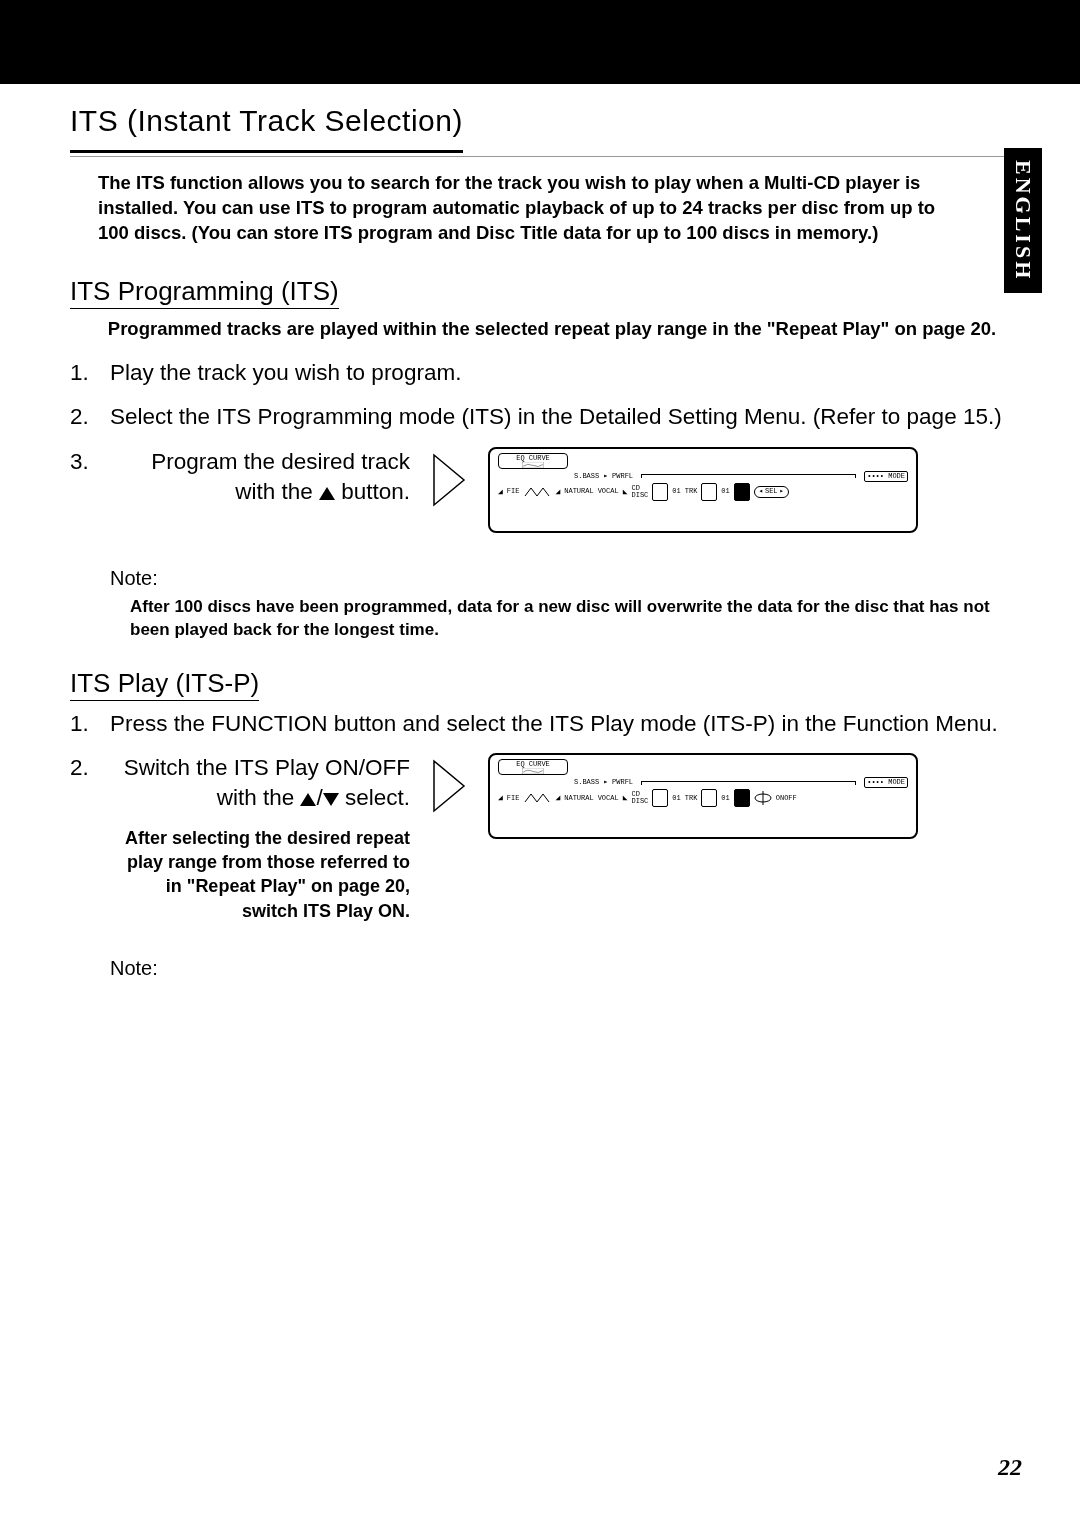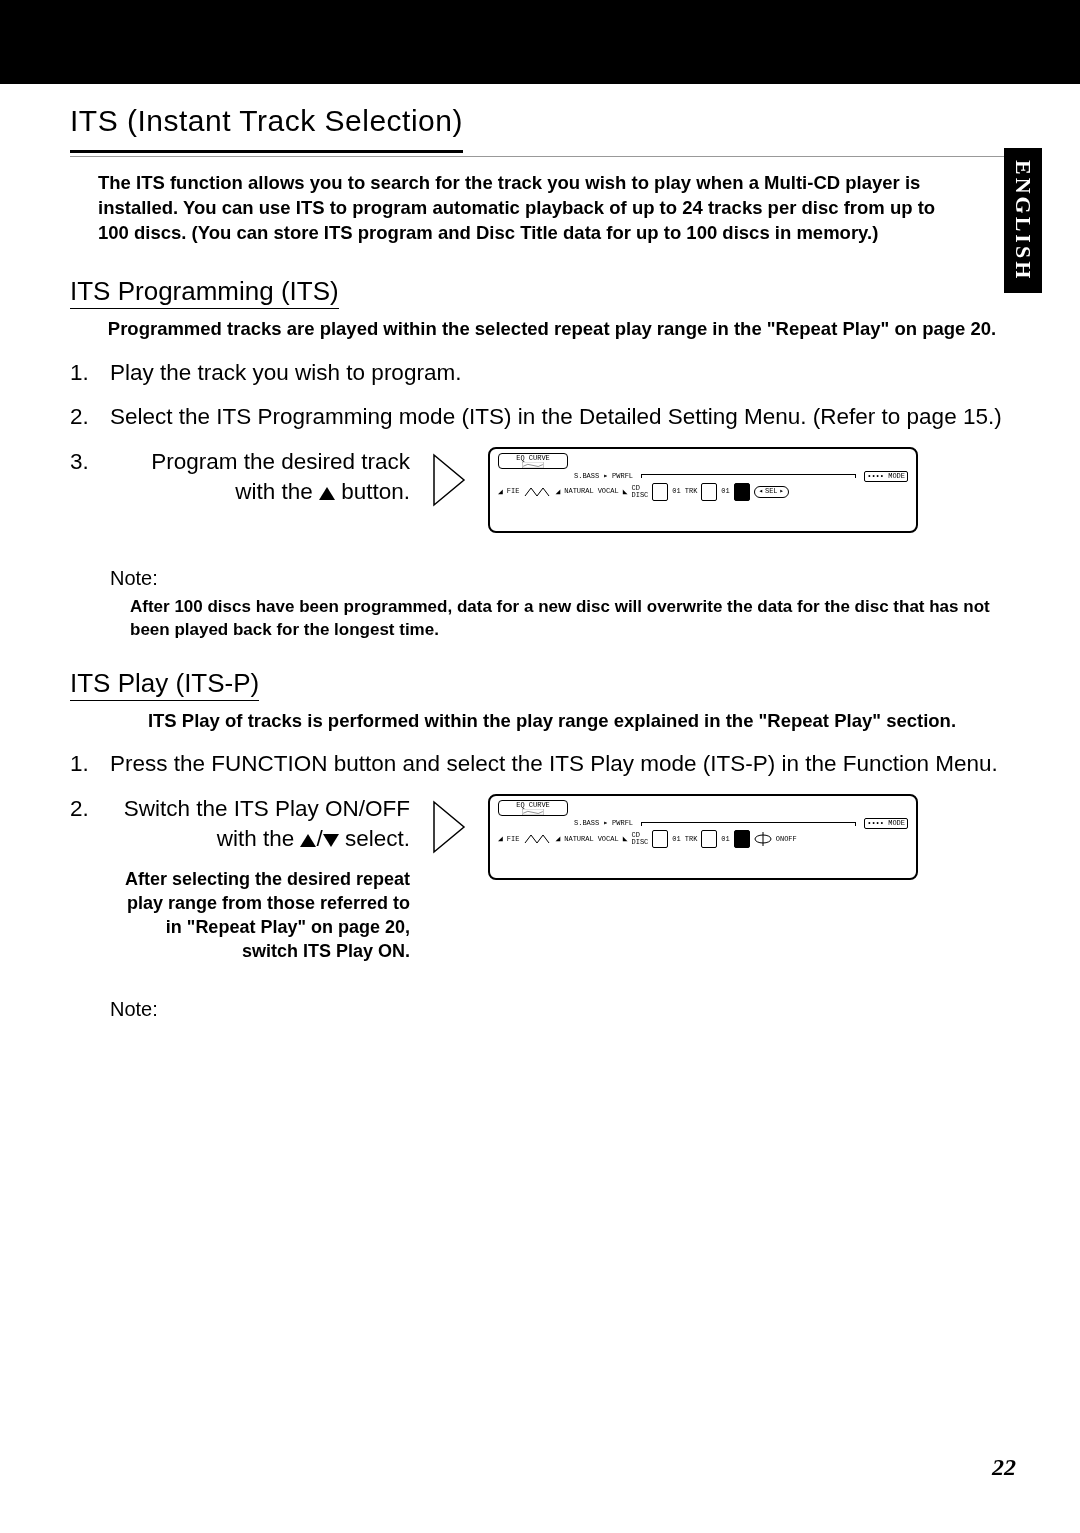--- a/index.html
+++ b/index.html
@@ -209,21 +209,21 @@
     display:inline-block;
     width:0;height:0;
     border-left:8px solid transparent;
     border-right:8px solid transparent;
     border-top:13px solid #000;
     vertical-align: -1px;
   }
   .page-num {
     position:absolute;
     bottom: 52px;
-    right: 64px;
+    right: 58px;
     font-style: italic;
     font-weight: bold;
     font-size: 24px;
     font-family: "Times New Roman", serif;
   }
   .section2 { margin-top: 6px; }
 </style>
 </head>
 <body>
 
@@ -298,21 +298,20 @@
       </div>
     </li>
   </ol>
 
   <div class="note-label">Note:</div>
   <div class="note-body">After 100 discs have been programmed, data for a new disc will overwrite the data for the disc that has not been played back for the longest time.</div>
 
   
   <div class="section2">
     <h2 class="sub-heading">ITS Play (ITS-P)</h2>
-    <p class="sub-intro">ITS Play of tracks is performed within the play range explained in the "Repeat Play" section.</p>
 
     <ol>
       <li>Press the FUNCTION button and select the ITS Play mode (ITS-P) in the Function Menu.</li>
       <li>
         <div class="step-row">
           <div class="step-text">
             <span>Switch the ITS Play ON/OFF with the </span><span class="up-tri"></span>/<span class="down-tri"></span><span> select.</span>
             <div class="after-text">After selecting the desired repeat play range from those referred to in "Repeat Play" on page 20, switch ITS Play ON.</div>
           </div>
           <svg class="tri-icon" width="34" height="54" viewBox="0 0 34 54">

